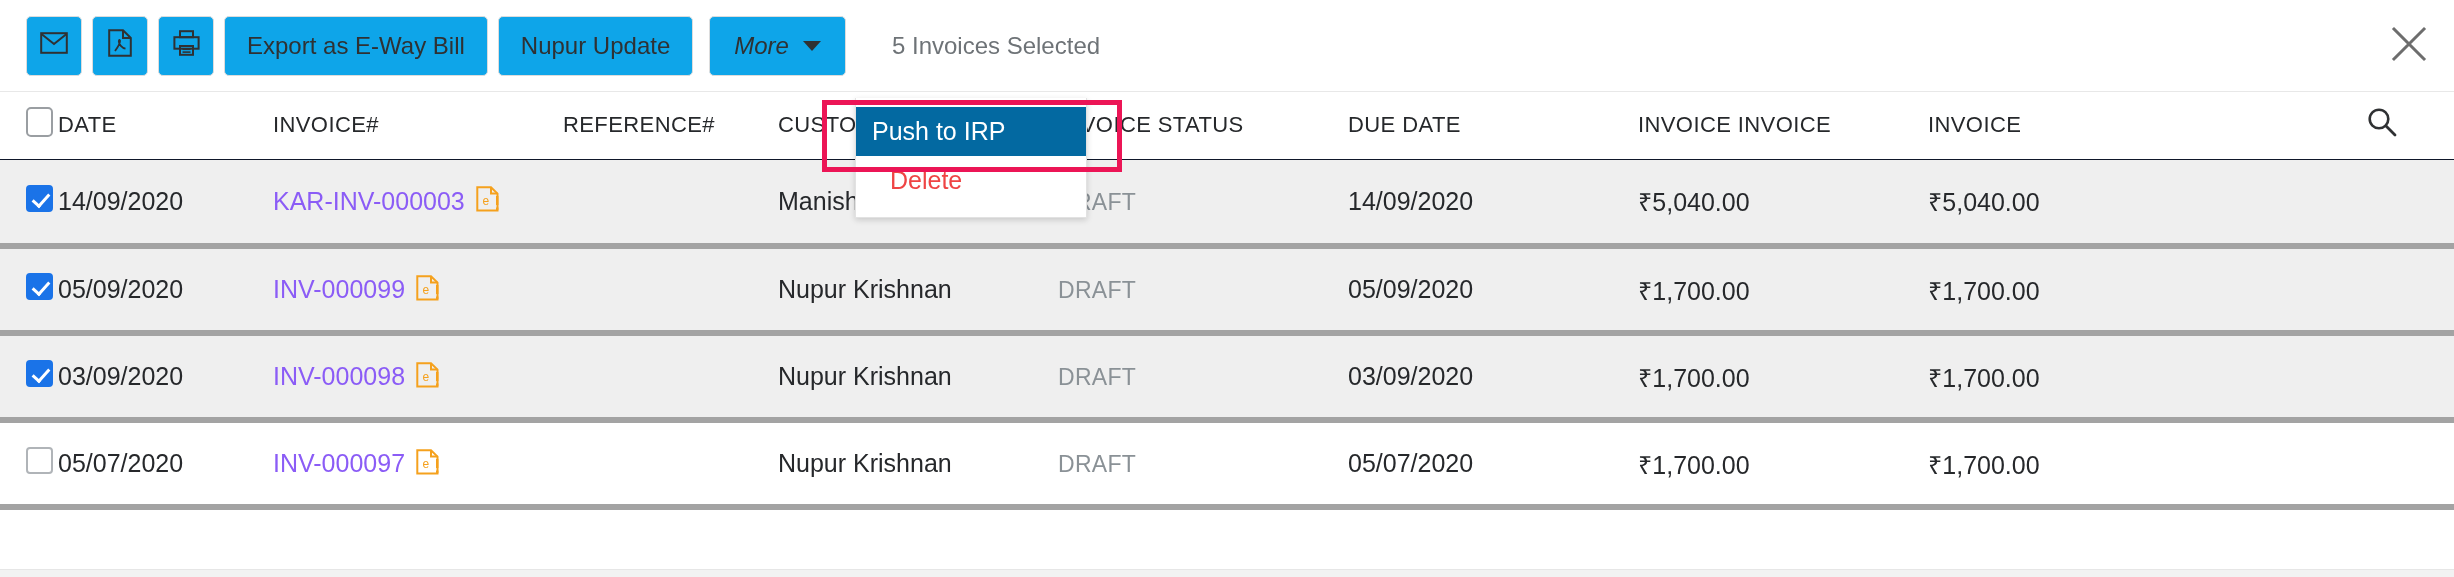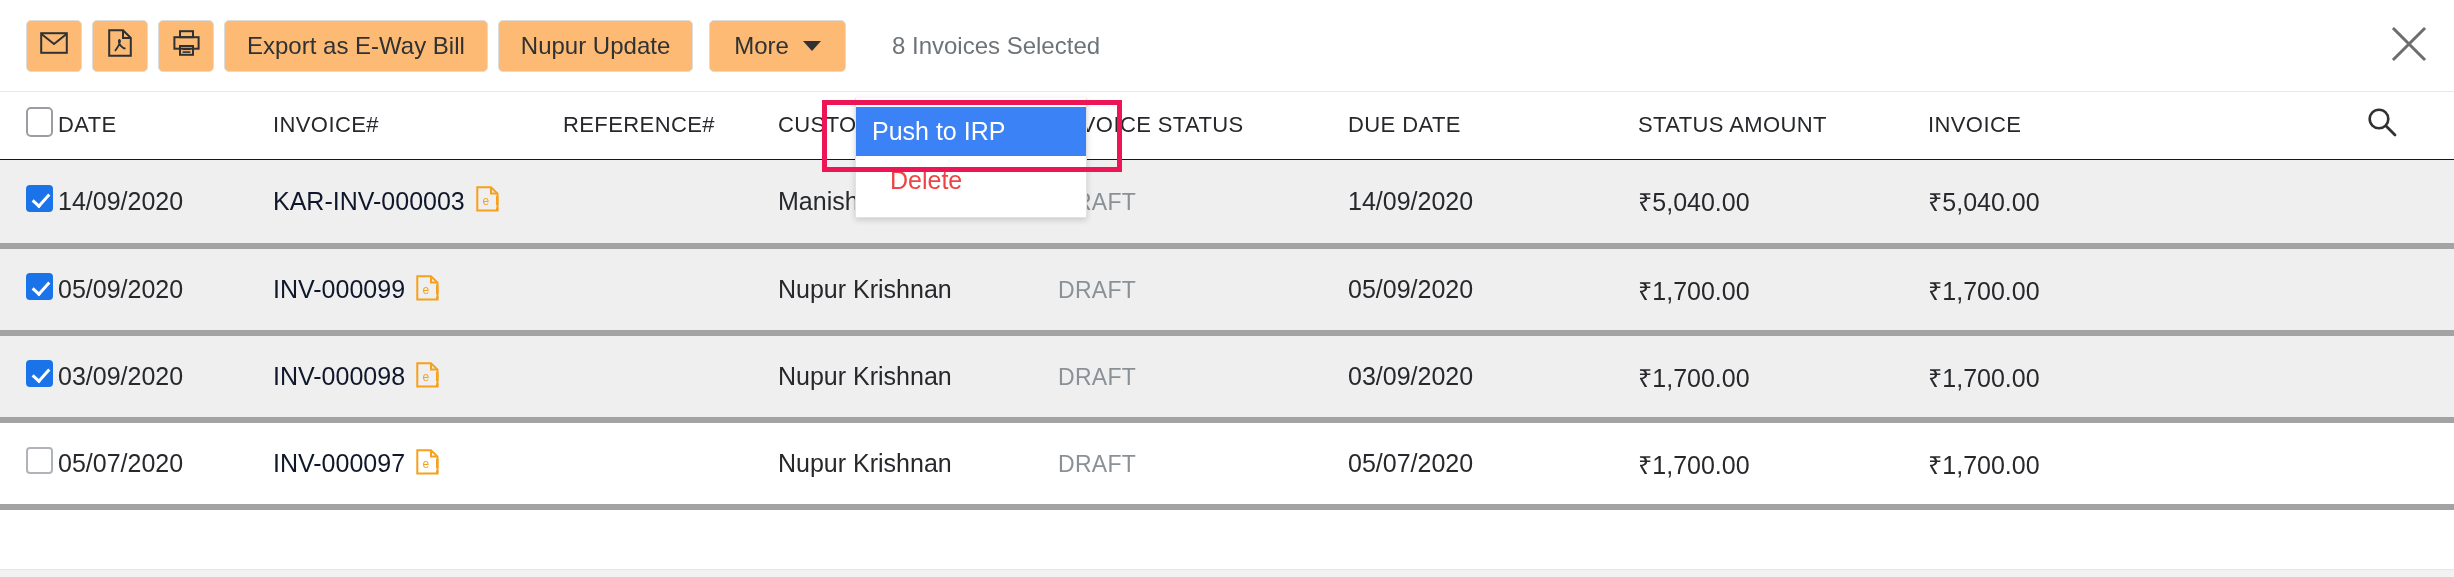--- a/index.html
+++ b/index.html
@@ -22,41 +22,42 @@
   .toolbar {
     position: relative;
     height: 92px;
     background: #ffffff;
     border-bottom: 1px solid #e8e8e8;
     display: flex;
     align-items: center;
     padding-left: 26px;
   }
   .tb-btn {
-    background: #fdba74;
+    background: #0ea5e9;
     border: 1px solid #dcdcdc;
     border-radius: 5px;
-    height: 52px;
+    height: 60px;
     display: inline-flex;
     align-items: center;
     justify-content: center;
     margin-right: 10px;
     color: #2f3133;
     font-size: 24px;
     cursor: pointer;
     padding: 0 22px;
     white-space: nowrap;
   }
   .tb-btn.icon-btn {
     width: 56px;
     padding: 0;
   }
   .tb-btn.more-btn {
     padding: 0 24px;
     margin-left: 6px;
+    font-style: italic;
   }
   .caret {
     display: inline-block;
     margin-left: 14px;
     width: 0; height: 0;
     border-left: 9px solid transparent;
     border-right: 9px solid transparent;
     border-top: 10px solid #2f3133;
   }
   .selected-count {
@@ -89,21 +90,21 @@
     padding: 9px 0 12px 0;
   }
   .dd-item {
     font-size: 25px;
     color: #ef4444;
     padding: 10px 0 10px 34px;
     cursor: pointer;
     white-space: nowrap;
   }
   .dd-item.active {
-    background: #3b82f6;
+    background: #0369a1;
     color: #ffffff;
     padding-left: 16px;
   }
   .annot-box {
     position: absolute;
     left: 822px;
     top: 100px;
     width: 300px;
     height: 72px;
     border: 5px solid #ec1556;
@@ -170,21 +171,21 @@
   }
   .hdr-chk {
     width: 27px; height: 30px;
     border: 2px solid #9a9ea2;
     border-radius: 5px;
     background: #ffffff;
     display: inline-block;
     cursor: pointer;
   }
   .inv-link {
-    color: #0f172a;
+    color: #8b5cf6;
     cursor: pointer;
     text-decoration: none;
   }
   .inv-cell { display: flex; align-items: center; gap: 11px; }
   .einv-icon { display: inline-block; line-height: 0; }
   .status-draft {
     color: #8a9196;
     font-size: 23px;
     letter-spacing: 0.3px;
   }
@@ -248,21 +249,21 @@
 
     <div class="tb-btn">
       <span>Nupur Update</span>
     </div>
 
     <div class="tb-btn more-btn">
       <span>More</span>
       <span class="caret"></span>
     </div>
 
-    <div class="selected-count">8 Invoices Selected</div>
+    <div class="selected-count">5 Invoices Selected</div>
 
     <div class="close-x">
       <span>
         <svg width="40" height="40" viewBox="0 0 40 40">
             <path d="M5 5 L35 35 M35 5 L5 35" stroke="#6d6d6d" stroke-width="3" stroke-linecap="square"></path>
           </svg>
       </span>
     </div>
   </div>
 
@@ -271,21 +272,21 @@
       <tr>
         <th class="c-check">
           <span class="hdr-chk"></span>
         </th>
         <th class="c-date">DATE</th>
         <th class="c-inv">INVOICE#</th>
         <th class="c-ref">REFERENCE#</th>
         <th class="c-cust">CUSTOMER NAME</th>
         <th class="c-status">INVOICE STATUS</th>
         <th class="c-due">DUE DATE</th>
-        <th class="c-amt">STATUS AMOUNT</th>
+        <th class="c-amt">INVOICE INVOICE</th>
         <th class="c-bal">INVOICE</th>
         <th class="c-search search-th">
           <span class="search-icon">
             <svg width="32" height="32" viewBox="0 0 32 32">
                 <circle cx="13" cy="13" r="9.3" fill="none" stroke="#2f3133" stroke-width="2.6"></circle>
                 <path d="M19.8 19.8 L29 29" stroke="#2f3133" stroke-width="2.8" stroke-linecap="round"></path>
               </svg>
           </span>
         </th>
       </tr>

